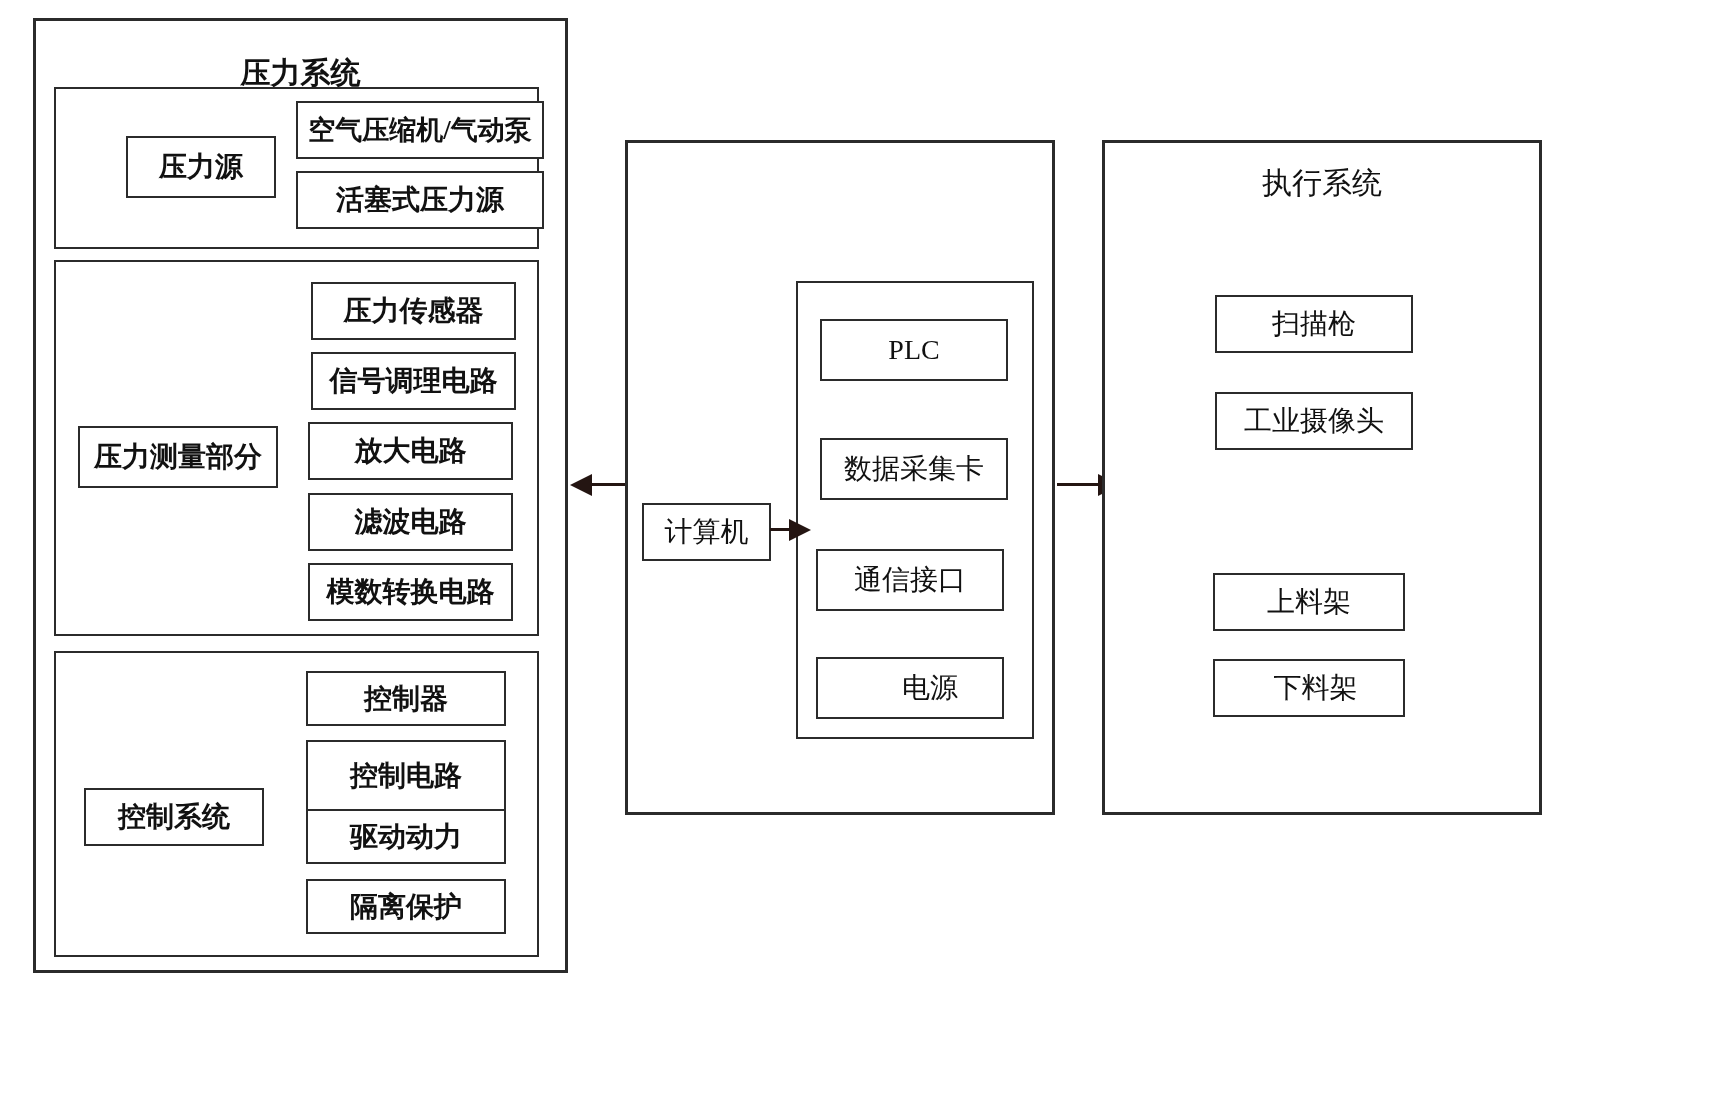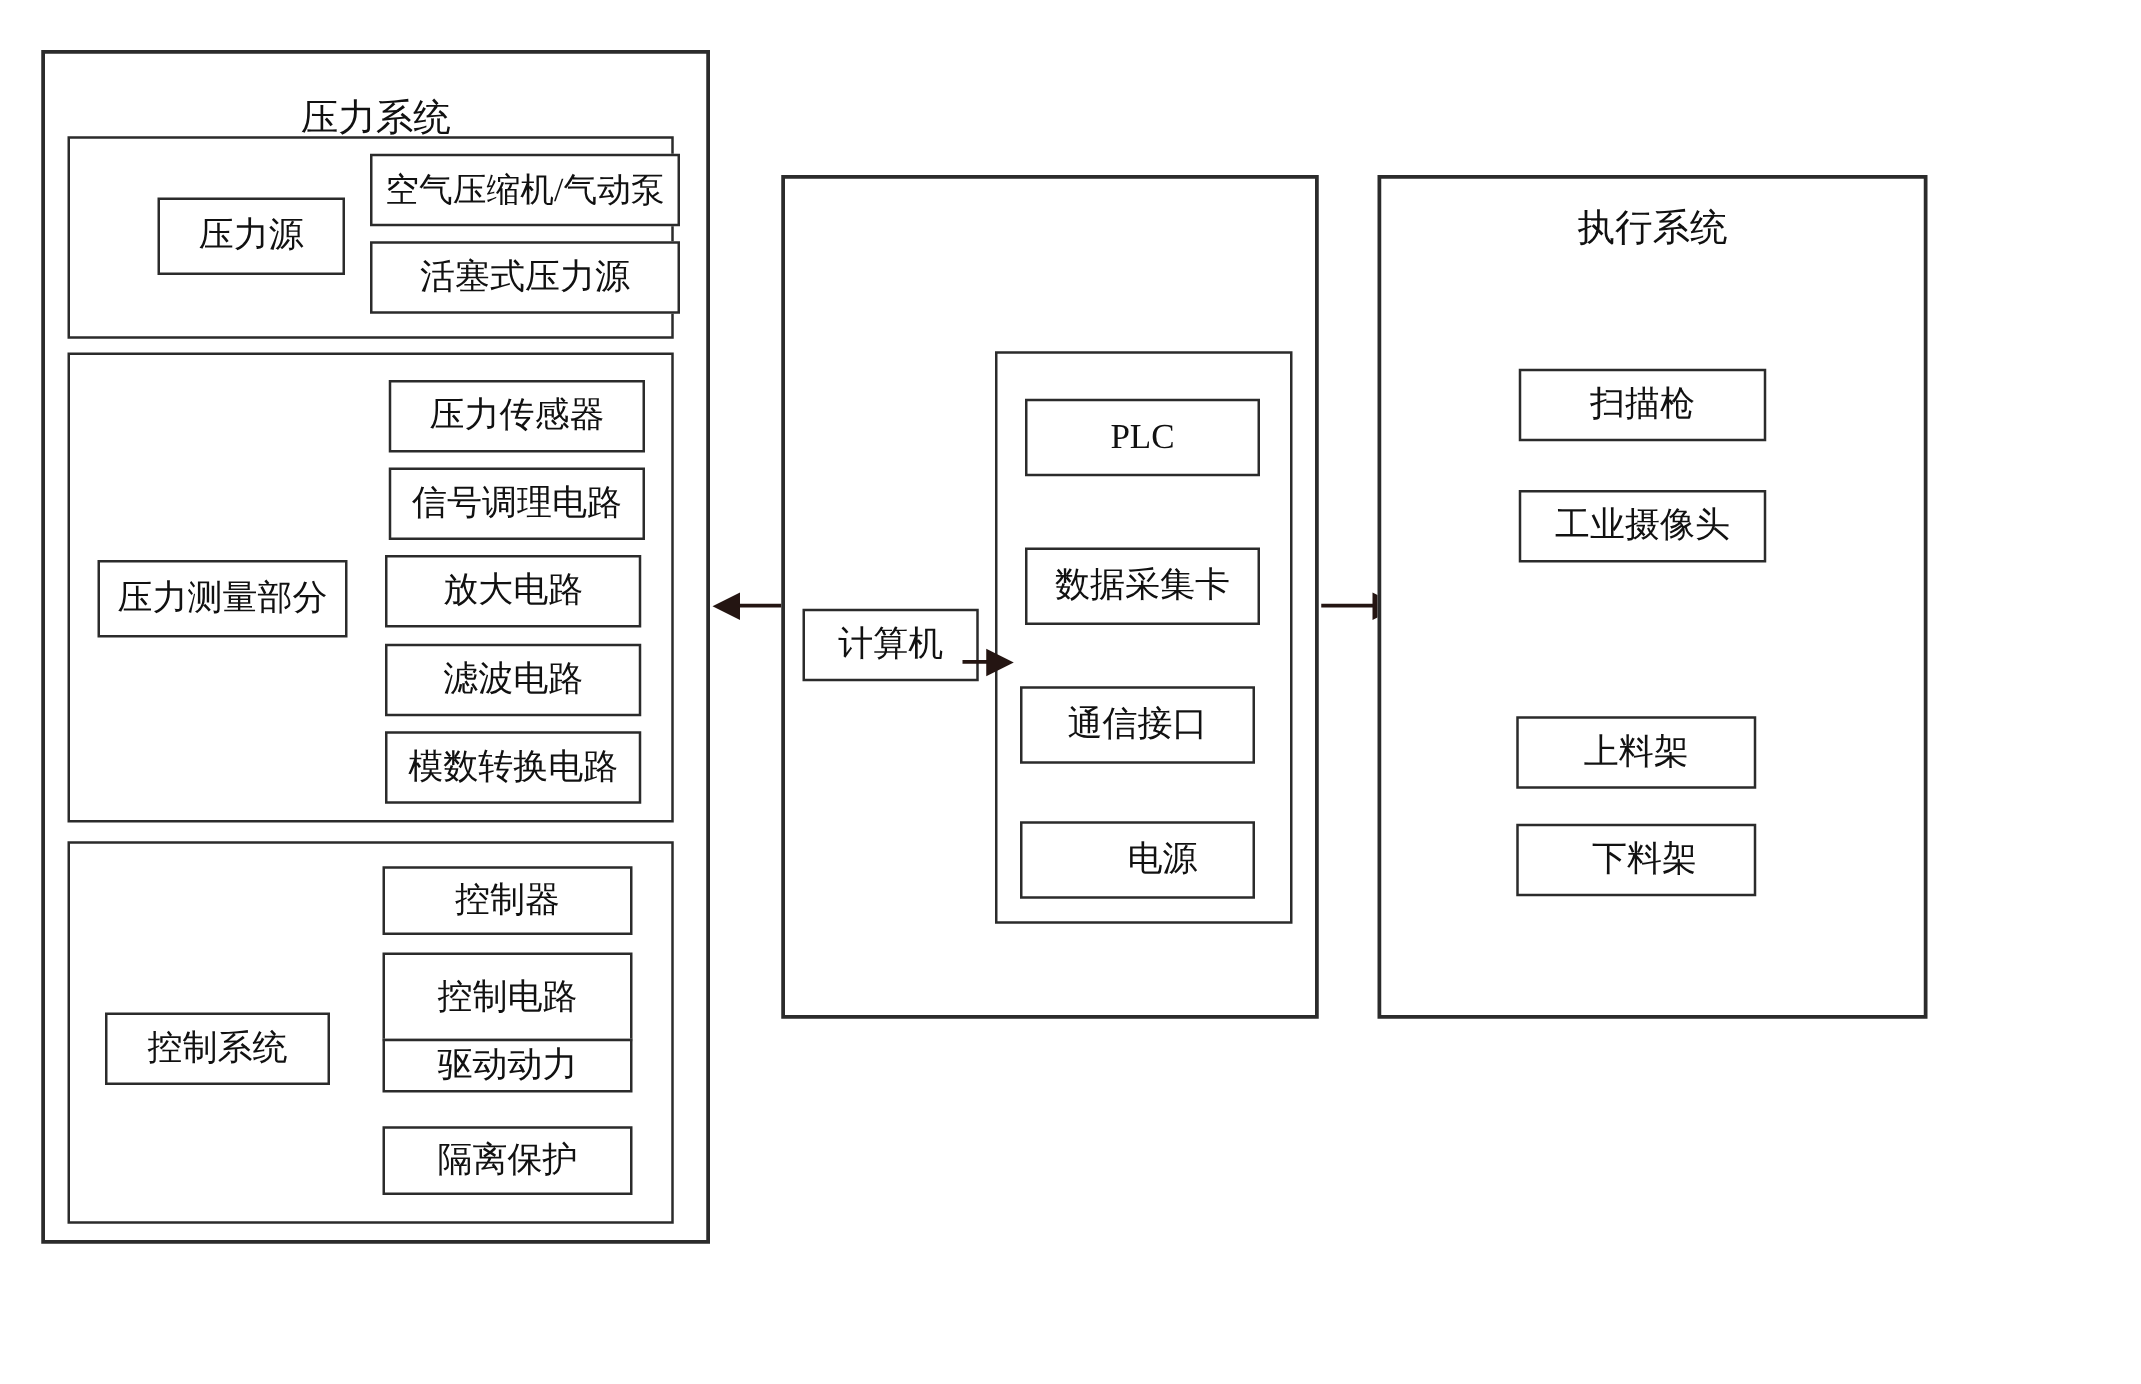--- a/index.html
+++ b/index.html
@@ -84,21 +84,21 @@
     border-top: 11px solid transparent;
     border-bottom: 11px solid transparent;
     border-left: 22px solid #241512;
   }
 </style>
 </head>
 <body>
 
 <div id="canvas">
 
-  <div class="box sys" style="left:33px; top:40px; width:535px; height:955px;">
+  <div class="box sys" style="left:33px; top:18px; width:535px; height:955px;font-weight:bold;">
 
     <div class="sys-title" style="top:37px;">压力系统</div>
 
     <div class="box group" style="left:18px; top:66px; width:485px; height:162px;">
 
       <div class="box leaf" style="left:70px; top:47px; width:150px; height:62px;">压力源</div>
 
       <div class="box leaf small" style="left:240px; top:12px; width:248px; height:58px;">空气压缩机/气动泵</div>
 
       <div class="box leaf" style="left:240px; top:82px; width:248px; height:58px;">活塞式压力源</div>
@@ -120,33 +120,33 @@
     </div>
 
     <div class="box group" style="left:18px; top:630px; width:485px; height:306px;">
 
       <div class="box leaf" style="left:28px; top:135px; width:180px; height:58px;">控制系统</div>
 
       <div class="box leaf" style="left:250px; top:18px; width:200px; height:55px;">控制器</div>
 
       <div class="box leaf" style="left:250px; top:87px; width:200px; height:71px;">控制电路</div>
 
-      <div class="box leaf" style="left:250px; top:156px; width:200px; height:43px;">驱动动力</div>
+      <div class="box leaf" style="left:250px; top:156px; width:200px; height:55px;">驱动动力</div>
 
       <div class="box leaf" style="left:250px; top:226px; width:200px; height:55px;">隔离保护</div>
     </div>
   </div>
 
   <div class="arrow-line" style="left:592px; top:483px; width:45px;"></div>
   <div class="arrow-head left" style="left:570px; top:474px;"></div>
 
   <div class="box sys" style="left:625px; top:140px; width:430px; height:675px;">
 
 
-    <div class="box leaf" style="left:14px; top:344px; width:141px; height:58px;">计算机</div>
+    <div class="box leaf" style="left:14px; top:360px; width:129px; height:58px;">计算机</div>
 
     <div class="box group" style="left:168px; top:138px; width:238px; height:458px;">
 
       <div class="box leaf" style="left:22px; top:36px; width:188px; height:62px;">PLC</div>
 
       <div class="box leaf" style="left:22px; top:155px; width:188px; height:62px;">数据采集卡</div>
 
       <div class="box leaf" style="left:18px; top:266px; width:188px; height:62px;">通信接口</div>
 
       <div class="box leaf" style="left:18px; top:374px; width:188px; height:62px;padding-left:40px;">电源</div>

